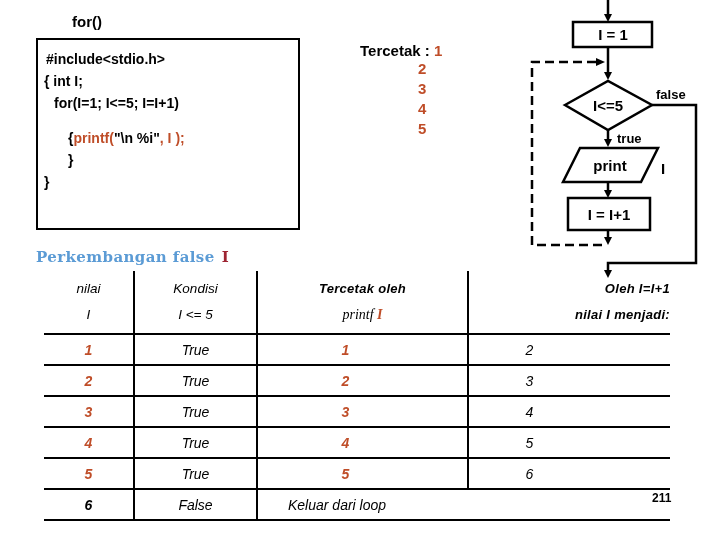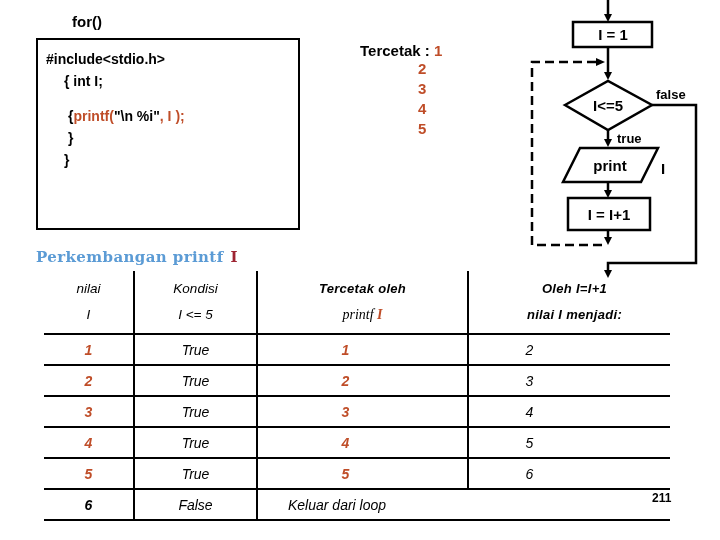--- a/index.html
+++ b/index.html
@@ -11,21 +11,21 @@
   .for-label{position:absolute;left:40px;top:13px;font-size:15px;font-weight:700;margin-left:32px;}
   .code-box{
     position:absolute;left:36px;top:38px;width:264px;height:192px;
     border:2px solid #000;box-sizing:border-box;padding:8px 0 0 0;
     font-size:14px;font-weight:700;line-height:22px;
   }
   .code-line{white-space:pre;}
   .ind1{padding-left:8px;}
   .ind2{padding-left:16px;}
   .ind3{padding-left:30px;}
-  .ind0{padding-left:6px;margin-left:20px;}
+  .ind0{padding-left:6px;}
   .code-spacer{height:13px;}
   .org{color:#BF4D28;}
   
   .output{position:absolute;left:360px;top:30px;font-size:15px;font-weight:700;margin-top:12px;}
   .output-first{white-space:pre;}
   .output-stack{padding-left:58px;line-height:20px;color:#BF4D28;}
   
   .flowchart{position:absolute;left:520px;top:0px;}
   .fc-text{font-family:"Liberation Sans",sans-serif;font-size:15px;font-weight:700;fill:#000;}
   .fc-small{font-size:13px;}
@@ -38,39 +38,40 @@
   .section-title .var{color:#9E2432;margin-left:7px;}
   
   .trace{position:absolute;left:44px;top:271px;}
   table{border-collapse:collapse;table-layout:fixed;width:626px;font-style:italic;}
   th,td{padding:0;font-weight:400;font-size:14px;text-align:center;vertical-align:middle;}
   thead th{height:62px;border-bottom:2px solid #000;font-size:13.5px;line-height:26px;}
   tbody td{height:29px;border-bottom:2px solid #000;}
   .vline{border-left:2px solid #000;}
   .comic{font-weight:700;font-size:13px;letter-spacing:0.3px;}
   .serif{font-family:"Liberation Serif",serif;font-size:14px;font-weight:400;}
-  .hleft{text-align:center;padding-left:10px;}
+  .hleft{text-align:right;padding-left:10px;}
   .num-org{color:#BF4D28;font-weight:700;}
   .num-blk{color:#000;font-weight:700;}
   .c3pad{padding-right:34px;}
   .c4pad{padding-right:80px;font-weight:400;}
   .exit-cell{text-align:left;padding-left:30px;}
   
   .page-num{position:absolute;left:652px;top:491px;font-size:12px;font-weight:700;}
 </style>
 </head>
 <body>
 
 <div class="slide">
 
   <div class="for-label">for()</div>
 
   <div class="code-box">
     <div class="code-line ind1">#include&lt;stdio.h&gt;</div>
     <div class="code-line ind0">{ int I;</div>
+    <div class="code-line ind2">for(I=1; I&lt;=5; I=I+1)</div>
     <div class="code-spacer"></div>
     <div class="code-line ind3"><span>{</span><span class="org">printf(</span><span>"\n %i"</span><span class="org">, I );</span></div>
     <div class="code-line ind3">}</div>
     <div class="code-line ind0">}</div>
   </div>
 
   <div class="output">
     <div class="output-first"><span>Tercetak : </span><span class="org">1</span></div>
     <div class="output-stack">
       <div>2</div>
@@ -109,21 +110,21 @@
     <text x="141" y="174" class="fc-text">I</text>
     <line x1="88" y1="182" x2="88" y2="191" stroke="#000" stroke-width="2.5"></line>
     <polygon points="88,198 84,190 92,190" fill="#000"></polygon>
 
     <rect x="48" y="198" width="82" height="32" fill="#fff" stroke="#000" stroke-width="2.5"></rect>
     <text x="89" y="220" text-anchor="middle" class="fc-text">I = I+1</text>
     <line x1="88" y1="230" x2="88" y2="237" stroke="#000" stroke-width="2.5"></line>
     <polygon points="88,245 84,237 92,237" fill="#000"></polygon>
   </svg>
 
-  <div class="section-title"><span>Perkembangan printf</span><span class="var">I</span></div>
+  <div class="section-title"><span>Perkembangan false</span><span class="var">I</span></div>
 
   <div class="trace">
     <table>
       <colgroup>
           <col style="width:90px">
           <col style="width:123px">
           <col style="width:211px">
           <col style="width:202px">
         </colgroup>
       <thead>

